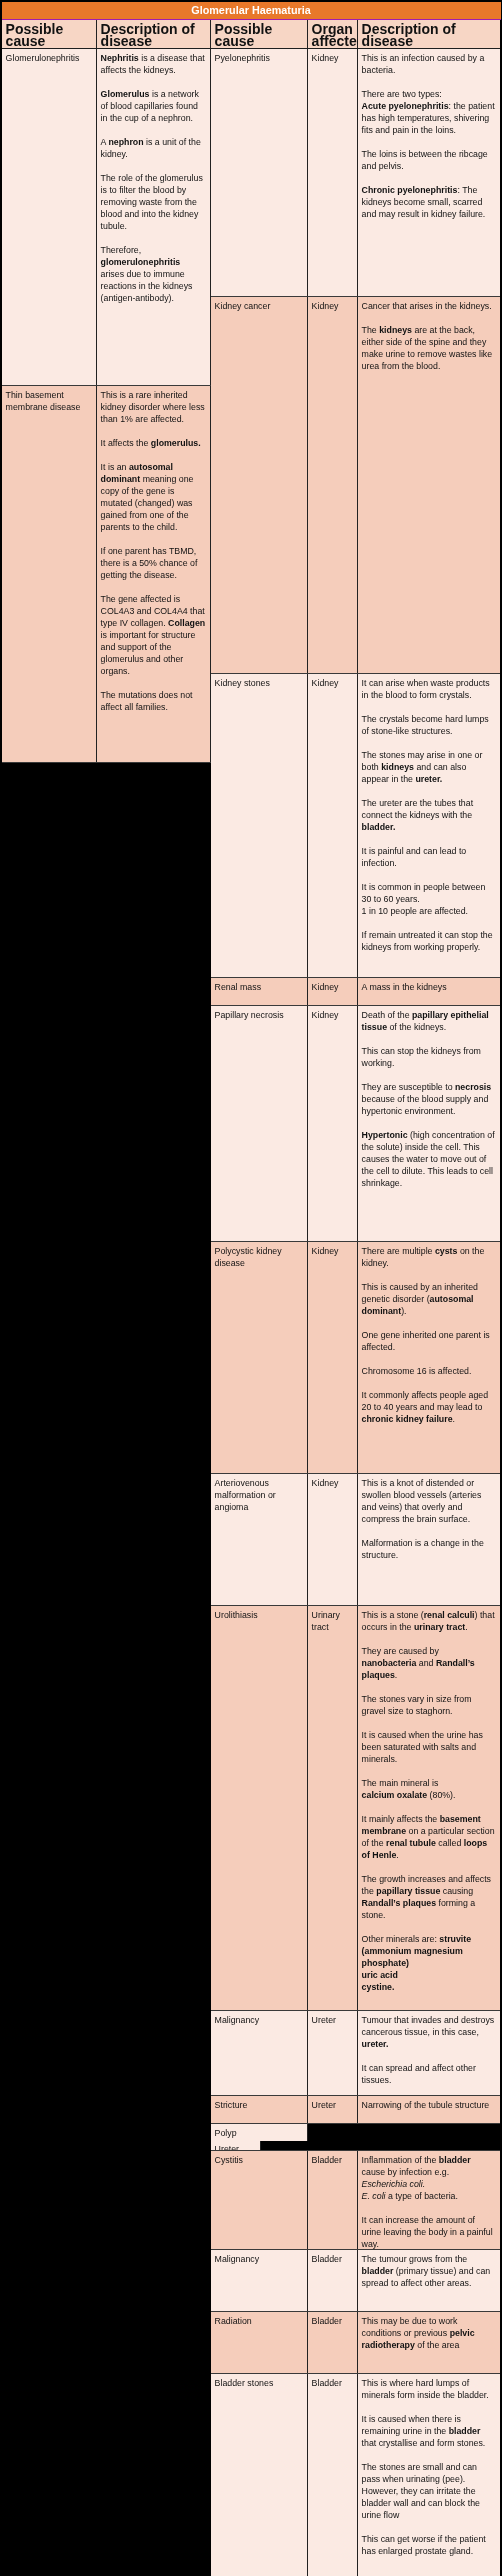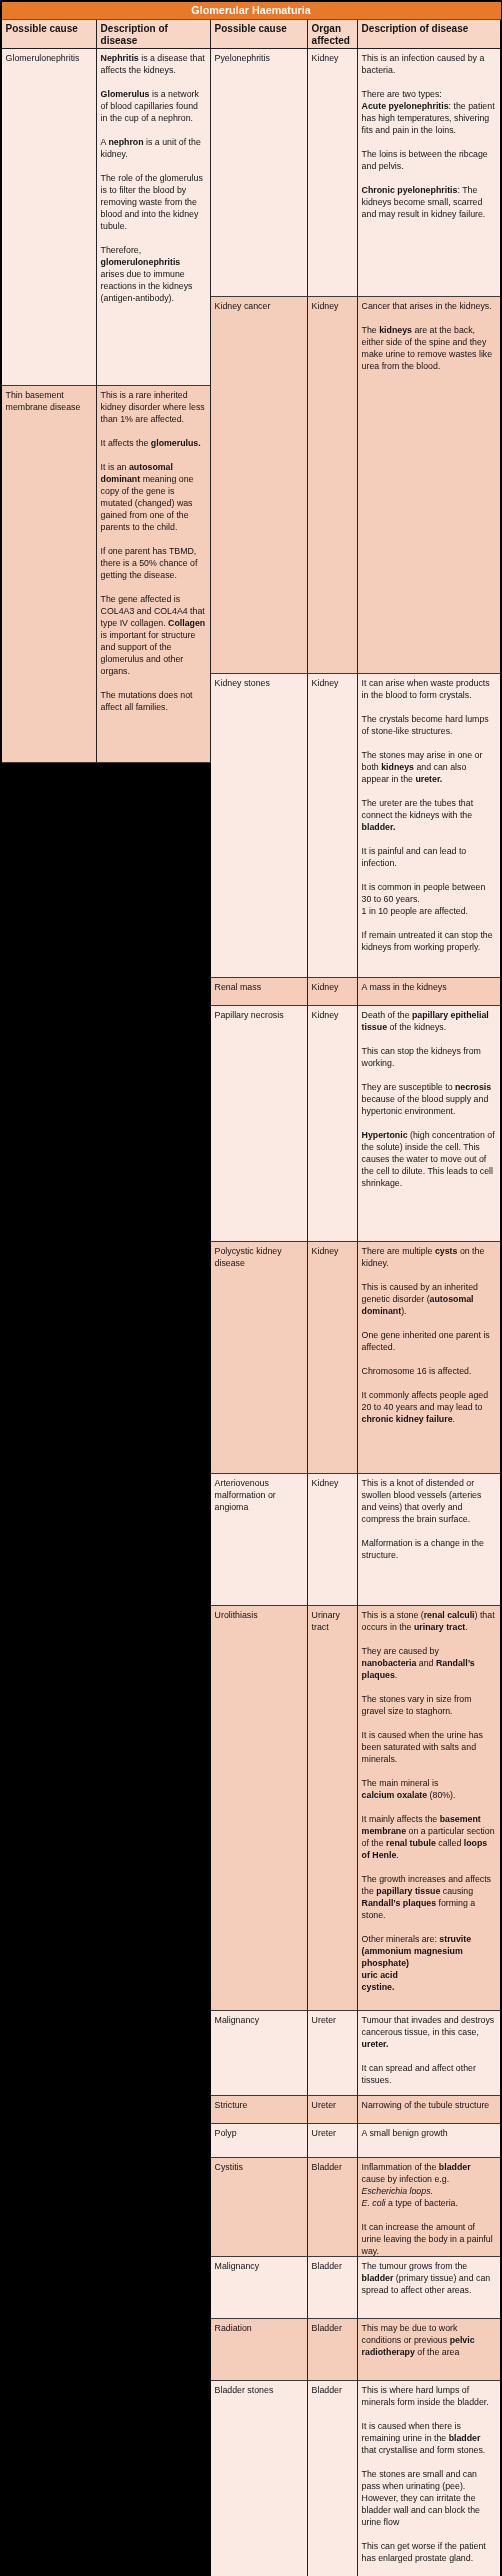--- a/index.html
+++ b/index.html
@@ -8,21 +8,21 @@
   .tbl{position:absolute;left:1.5px;top:1.5px;width:499px;}
   .title{box-sizing:border-box;height:18.5px;background:var(--title-bg,#E8782A);
          color:var(--title-text,#fff);font-weight:bold;font-size:10.8px;text-align:center;
          line-height:17.5px;border-bottom:1px solid #a21caf;}
   .grid{display:flex;align-items:flex-start;}
   .left,.right{display:block;}
   .row,.hrow{display:flex;box-sizing:border-box;border-bottom:1px solid var(--border-h,#3A3A3A);overflow:hidden;}
   .cell{box-sizing:border-box;padding:2.6px 4.1px 2.1px 4.1px;font-size:8.8px;line-height:12px;
         border-right:1px solid var(--border-v,#222);}
   .c1{width:95px;} .c2{width:114px;} .c3{width:97px;} .c4{width:50px;} .c5{width:142px;border-right:none;}
-  .hcell{font-weight:bold;font-size:10px;line-height:12.4px;padding-top:2.6px;background:var(--header-bg,#F7D6C5);}
+  .hcell{font-weight:bold;font-size:14px;line-height:12.4px;padding-top:2.6px;background:var(--header-bg,#F7D6C5);}
   .hrow{height:29px;border-bottom:1px solid #1f1f1f;}
   .light .cell{background:var(--row-light,#FBEAE3);}
   .dark .cell{background:var(--row-dark,#F5CDBB);}
   b{font-weight:bold;} i{font-style:italic;}
 </style>
 </head>
 <body>
 
 <div class="page">
   <div class="tbl">
@@ -94,29 +94,29 @@
             <div class="row light" style="height: 85px;">
     <div class="cell c3">Malignancy</div>
     <div class="cell c4">Ureter</div>
     <div class="cell c5">Tumour that invades and destroys cancerous tissue, in this case, <b>ureter.</b><br><br>It can spread and affect other tissues.</div>
   </div>
             <div class="row dark" style="height: 28px;">
     <div class="cell c3">Stricture</div>
     <div class="cell c4">Ureter</div>
     <div class="cell c5">Narrowing of the tubule structure</div>
   </div>
-            <div class="row light" style="height: 34px;">
+            <div class="row light" style="height: 27px; flex-direction: column;">
     <div class="cell c3">Polyp</div>
     <div class="cell c4">Ureter</div>
     <div class="cell c5">A small benign growth</div>
   </div>
             <div class="row dark" style="height: 99px;">
     <div class="cell c3">Cystitis</div>
     <div class="cell c4">Bladder</div>
-    <div class="cell c5">Inflammation of the <b>bladder</b> cause by infection e.g.<br><i>Escherichia loops.</i><br><i>E. coli</i> a type of bacteria.<br><br>It can increase the amount of urine leaving the body in a painful way.</div>
+    <div class="cell c5">Inflammation of the <b>bladder</b> cause by infection e.g.<br><i>Escherichia coli.</i><br><i>E. coli</i> a type of bacteria.<br><br>It can increase the amount of urine leaving the body in a painful way.</div>
   </div>
             <div class="row light" style="height: 62px;">
     <div class="cell c3">Malignancy</div>
     <div class="cell c4">Bladder</div>
     <div class="cell c5">The tumour grows from the <b>bladder</b> (primary tissue) and can spread to affect other areas.</div>
   </div>
             <div class="row dark" style="height: 62px;">
     <div class="cell c3">Radiation</div>
     <div class="cell c4">Bladder</div>
     <div class="cell c5">This may be due to work conditions or previous <b>pelvic radiotherapy</b> of the area</div>

